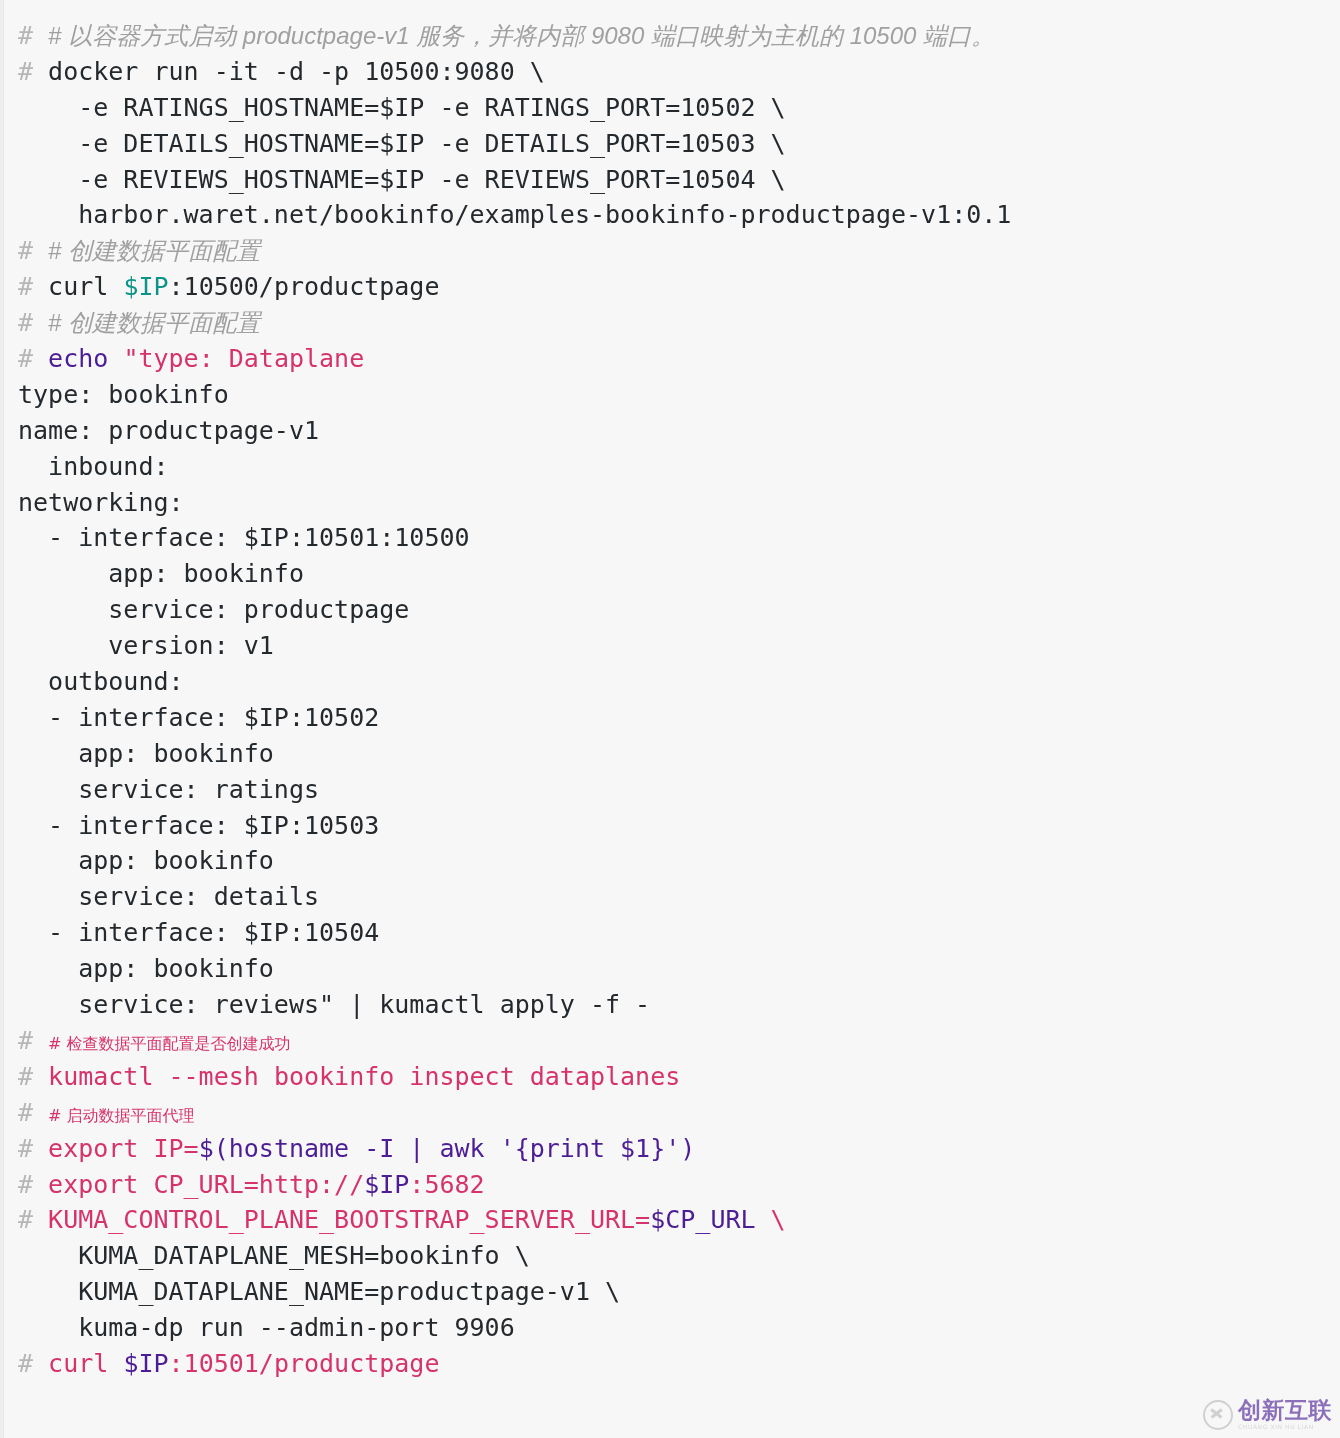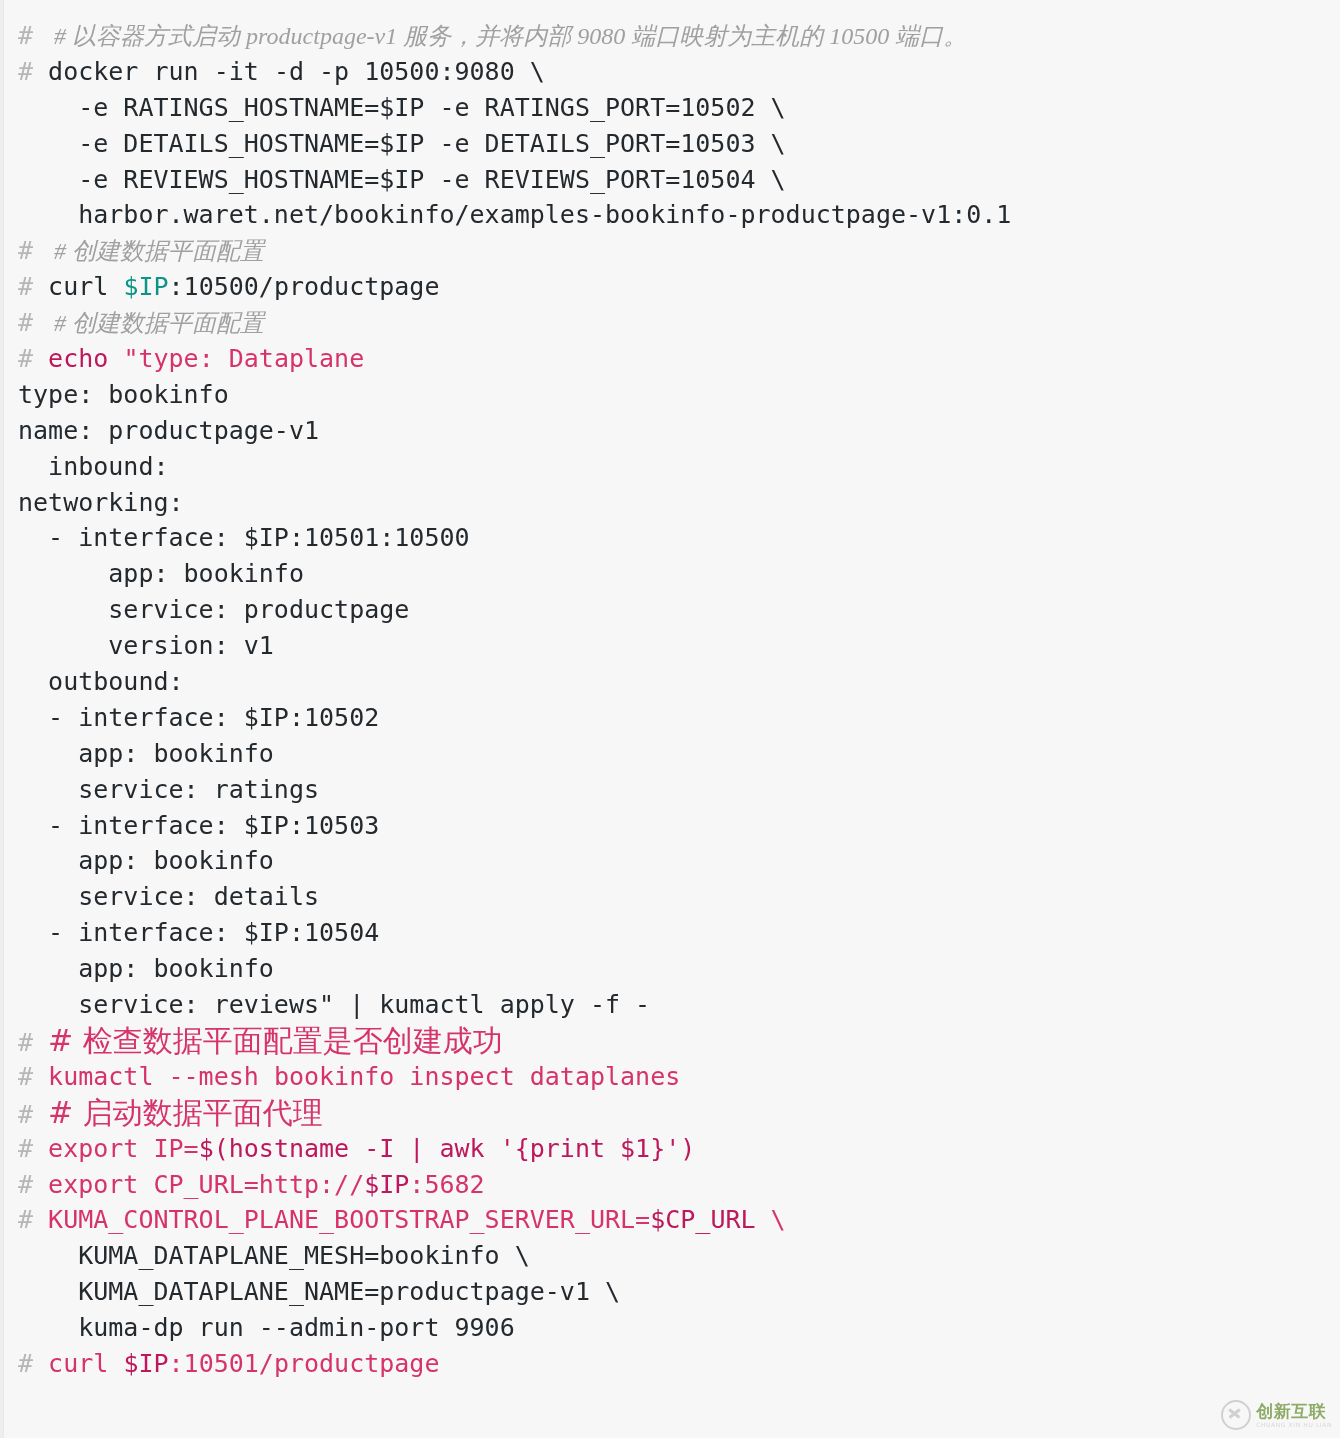--- a/index.html
+++ b/index.html
@@ -47,33 +47,32 @@
     color: #24292e;
     padding-left: 18px;
     height: 35.9px;
   }
 
   
   .tok-prefix   { color: #b6b6b6; }
   .tok-comment  { color: #a0a0a0; font-style: italic; }
   .tok-plain    { color: #24292e; }
   .tok-var      { color: #0d9488; }
-  .tok-teal     { color: #be185d; }
+  .tok-teal     { color: #4c1d95; }
   .tok-crimson  { color: #d6336c; }
 
   
   .cjk {
     font-family: "DejaVu Sans", "Liberation Sans", sans-serif;
-    font-size: 30px;
+    font-size: 16px;
   }
   .cjk-italic {
-    font-family: Liberation Serif, serif;
+    font-family: Liberation Sans, sans-serif;
     font-size: 24px;
     font-style: italic;
-    margin-left: 6px;
   }
 
   
   #watermark {
     position: absolute;
     right: 8px;
     bottom: 8px;
     display: flex;
     align-items: center;
     gap: 5px;
@@ -100,23 +99,23 @@
   }
   #watermark .wm-mark::before { transform: rotate(38deg); }
   #watermark .wm-mark::after  { transform: rotate(-38deg); }
   #watermark .wm-text {
     display: flex;
     flex-direction: column;
     line-height: 1;
   }
   #watermark .wm-cn {
     font-family: "DejaVu Sans", "Liberation Sans", sans-serif;
-    font-size: 17px;
+    font-size: 23px;
     font-weight: bold;
-    color: #4d7c0f;
+    color: #4c1d95;
     letter-spacing: 0.5px;
   }
   #watermark .wm-en {
     font-family: "DejaVu Sans", "Liberation Sans", sans-serif;
     font-size: 6px;
     color: #c4c4c4;
     letter-spacing: 0.6px;
     margin-top: 2px;
   }
 </style>

